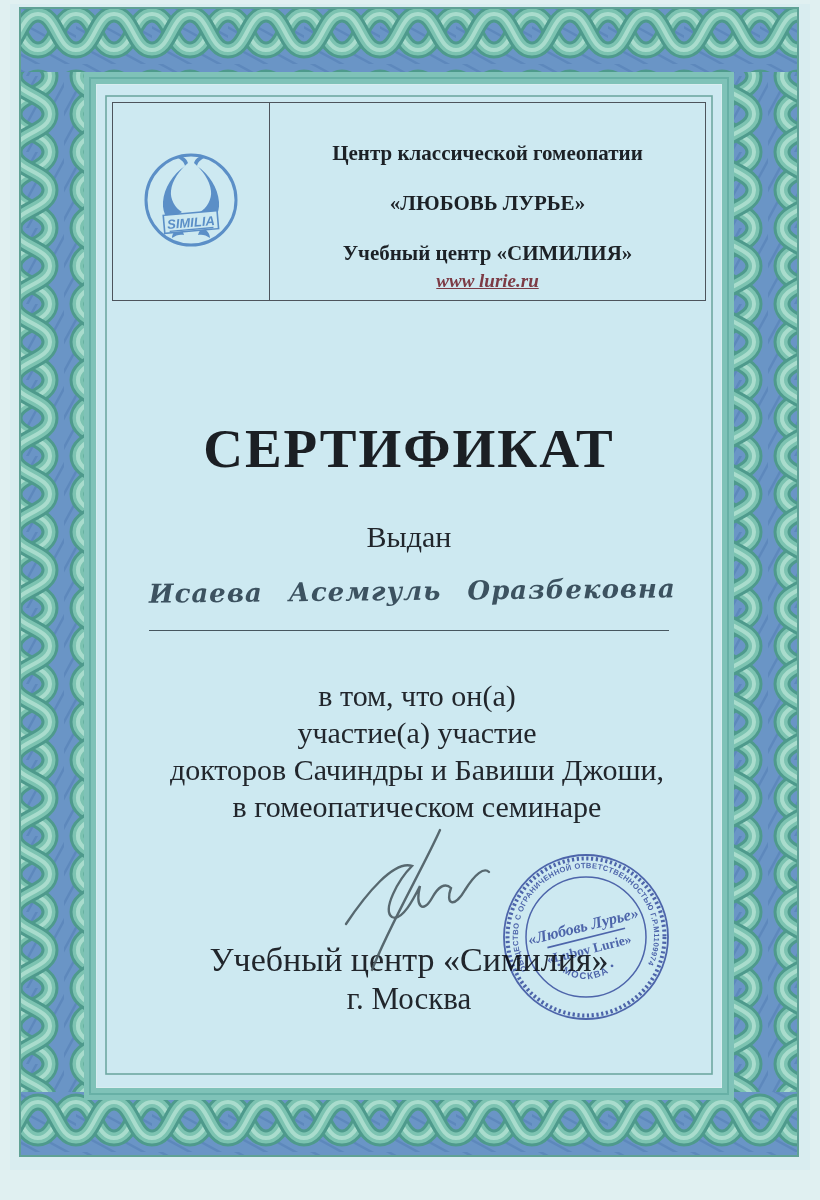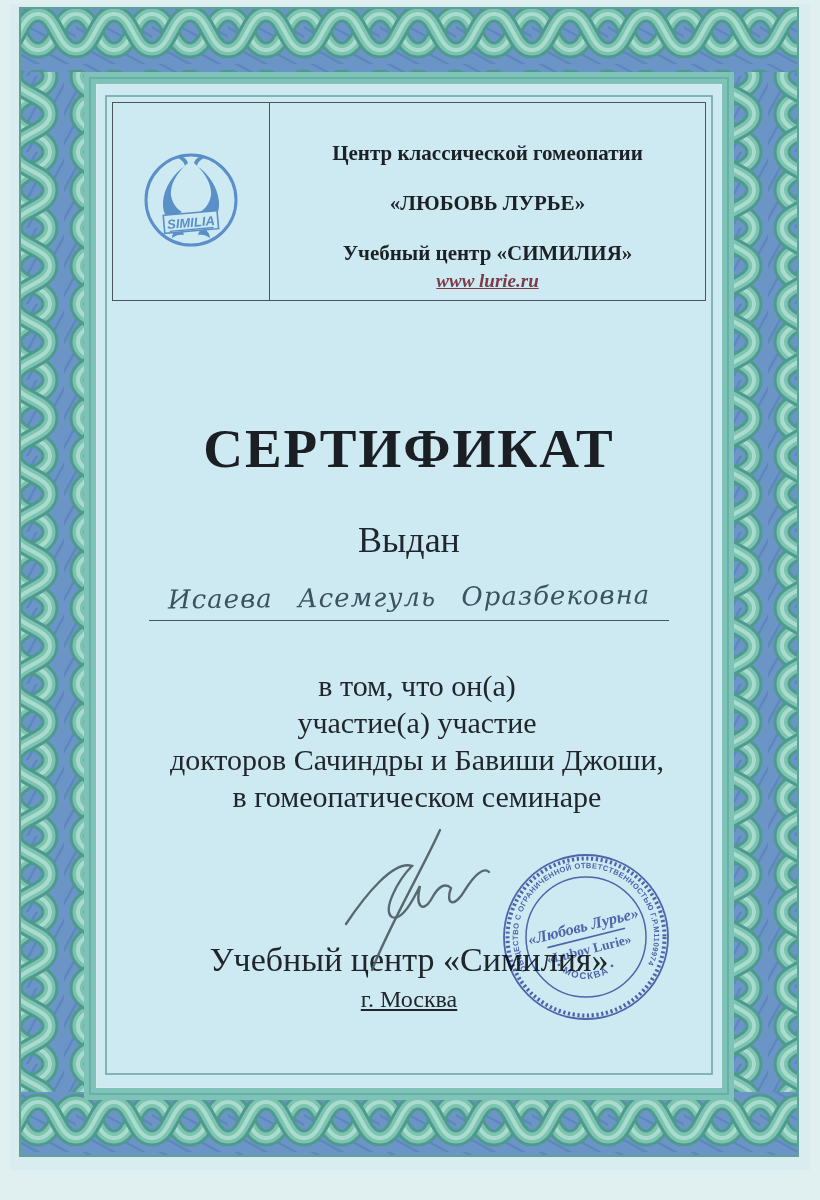--- a/index.html
+++ b/index.html
@@ -23,39 +23,40 @@
     width:156px; border-right:1.5px solid #4d545c;
     display:flex; align-items:center; justify-content:center; padding:8px 0;
   }
   .text-cell { flex:1; padding:14px 6px 8px; }
   .org-line { font-weight:bold; font-size:21px; line-height:27px; color:#1c2126;margin-top:23px; }
   .website {
     display:inline-block; margin-top:3px; font-weight:bold; font-style:italic;
     font-size:19px; color:#7c3b45; text-decoration:underline; cursor:pointer;
   }
   .title { margin-top:120px; font-size:55px; line-height:1; font-weight:bold; letter-spacing:2px; color:#1b1f24; }
-  .issued { margin-top:46px; font-size:36px; line-height:1; }
+  .issued { margin-top:46px; font-size:30px; line-height:1; }
   .name-block {
-    width:520px; margin:24px auto 0; padding-bottom:8px;
+    width:520px; margin:24px auto 0; padding-bottom:24px;
     border-bottom:1.7px solid #46565f;
+    font-weight:bold;
   }
   .name {
     font-family:"DejaVu Serif", serif; font-style:italic;
     font-size:26px; color:#3c5260; word-spacing:16px; letter-spacing:1px;
     transform:rotate(-0.6deg); display:inline-block; white-space:nowrap;
   }
   .body-text { margin-top:46px; font-size:30px; line-height:37px;padding-left:16px; }
   .signature { position:absolute; left:222px; top:728px; width:180px; height:150px; z-index:2; }
   .stamp {
     position:absolute; left:394px; top:755px; width:172px; height:172px;
     z-index:3; opacity:0.84; mix-blend-mode:multiply;
   }
   .footer { position:absolute; left:0; top:844px; width:100%; z-index:1; }
   .footer-org { font-size:34px; line-height:40px; font-weight:normal; }
-  .footer-city { font-size:24px; line-height:38px;text-decoration:underline; }
+  .footer-city { font-size:31px; line-height:38px; }
 </style>
 </head>
 <body>
 
 <div class="page">
 
   <svg class="border-svg" viewBox="0 0 820 1200" aria-hidden="true">
     <defs>
       <pattern id="gwaveH" width="76" height="64" patternUnits="userSpaceOnUse">
         <rect width="76" height="64" fill="#6a95c6"></rect>

